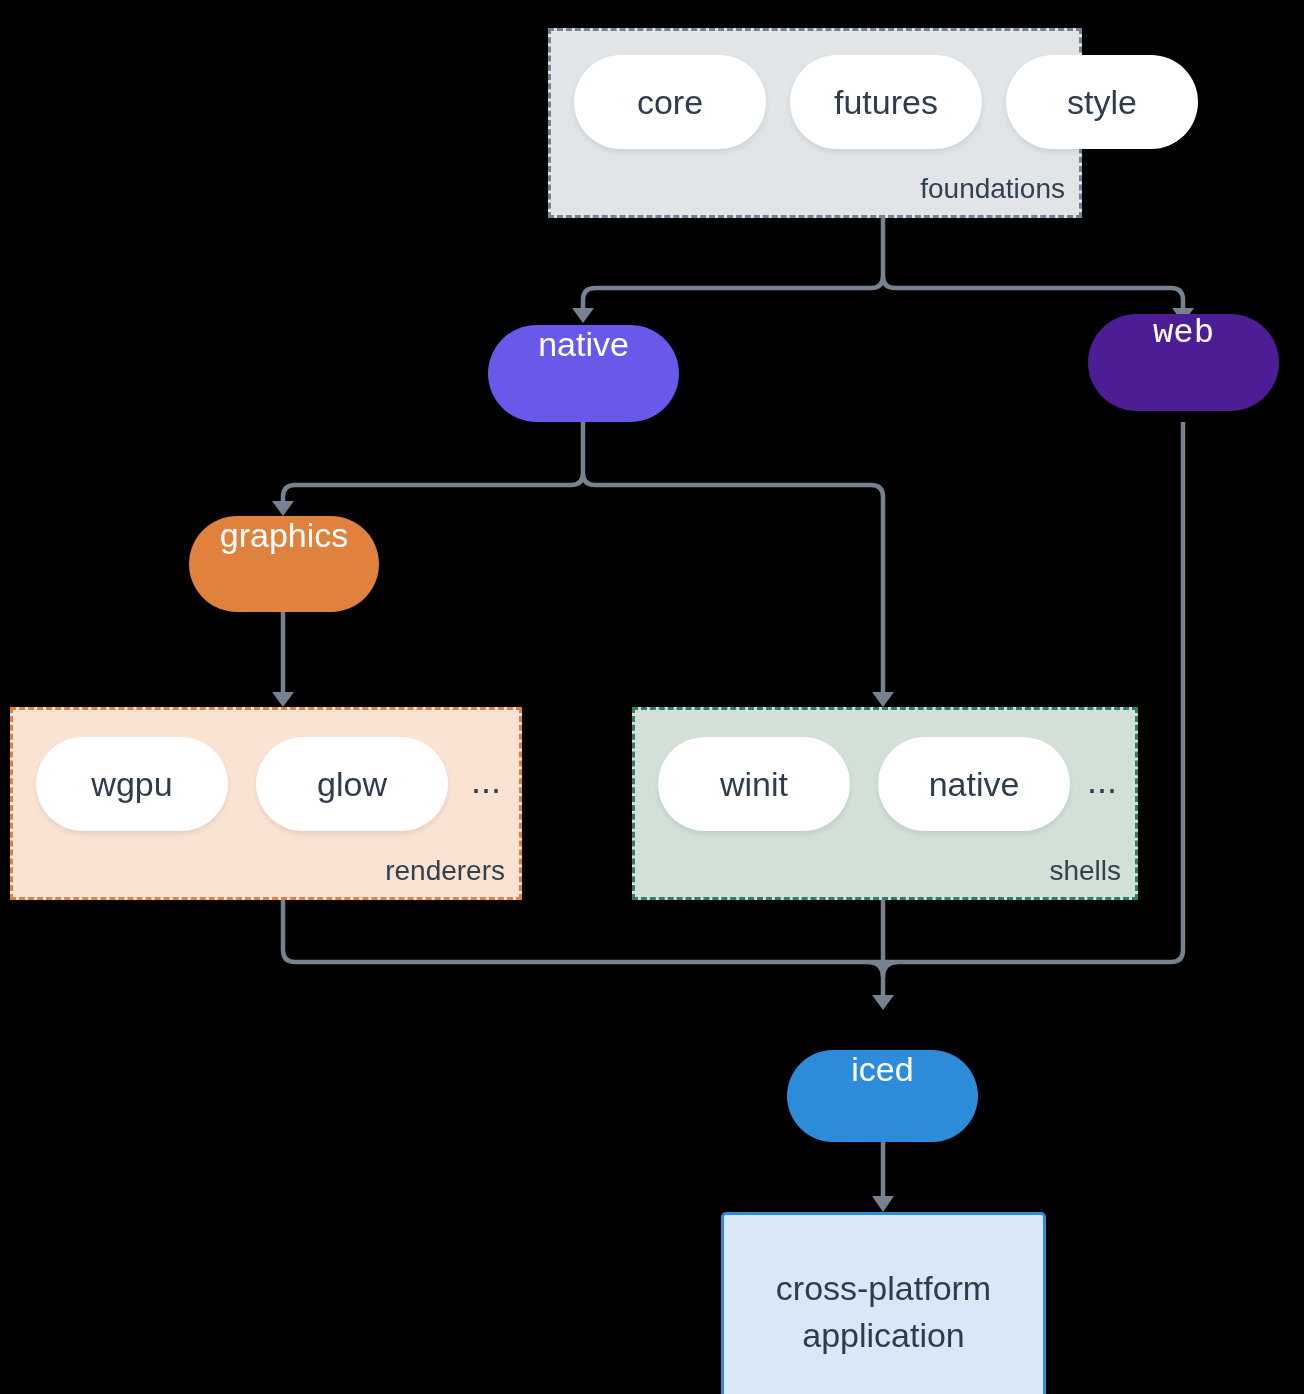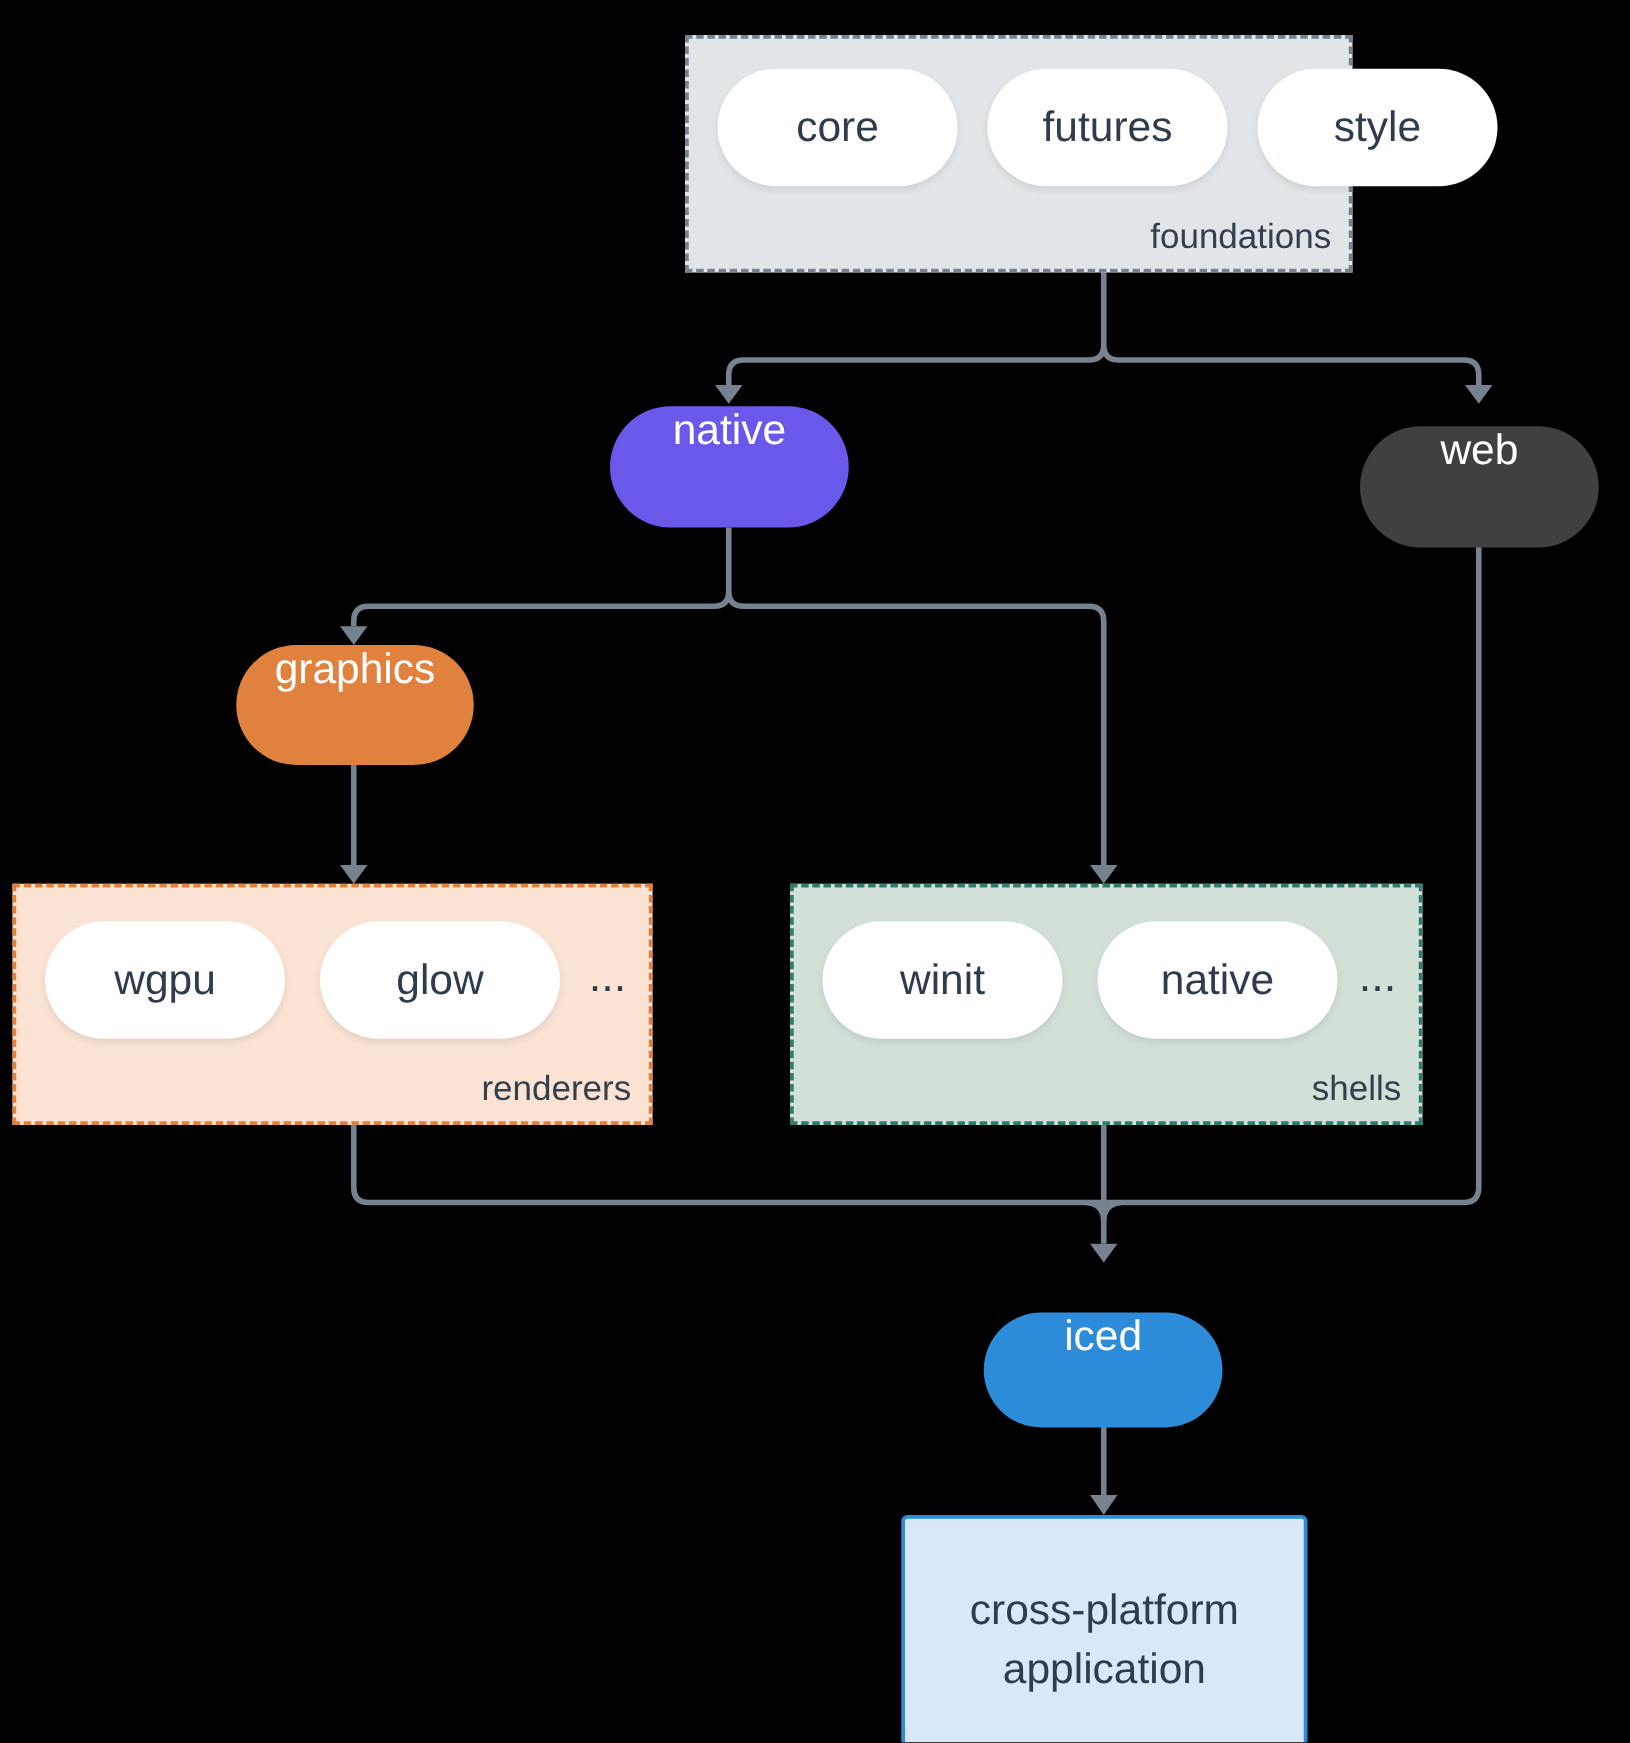--- a/index.html
+++ b/index.html
@@ -71,21 +71,21 @@
 
   .node {
     position: absolute;
     display: flex;
     justify-content: center;
     color: #fff;
     font-size: 34px;
     border-radius: 49px;
   }
   .node-native   { left: 488px;  top: 325px;  width: 191px; height: 97px; background: #6859EA; }
-  .node-web      { left: 1088px; top: 341px;  width: 191px; height: 97px; background: #404040; }
+  .node-web      { left: 1088px; top: 314px;  width: 191px; height: 97px; background: #4c1d95; font-family: Liberation Mono, monospace; }
   .node-graphics { left: 189px;  top: 516px;  width: 190px; height: 96px; background: #E0813D; }
   .node-iced     { left: 787px;  top: 1010px; width: 191px; height: 92px; background: #2D8CD9; margin-top: 40px; }
 
   .app-box {
     position: absolute;
     left: 721px; top: 1212px;
     width: 325px; height: 200px;
     box-sizing: border-box;
     background: #D8E8F8;
     border: 3px solid #2D8CD9;

